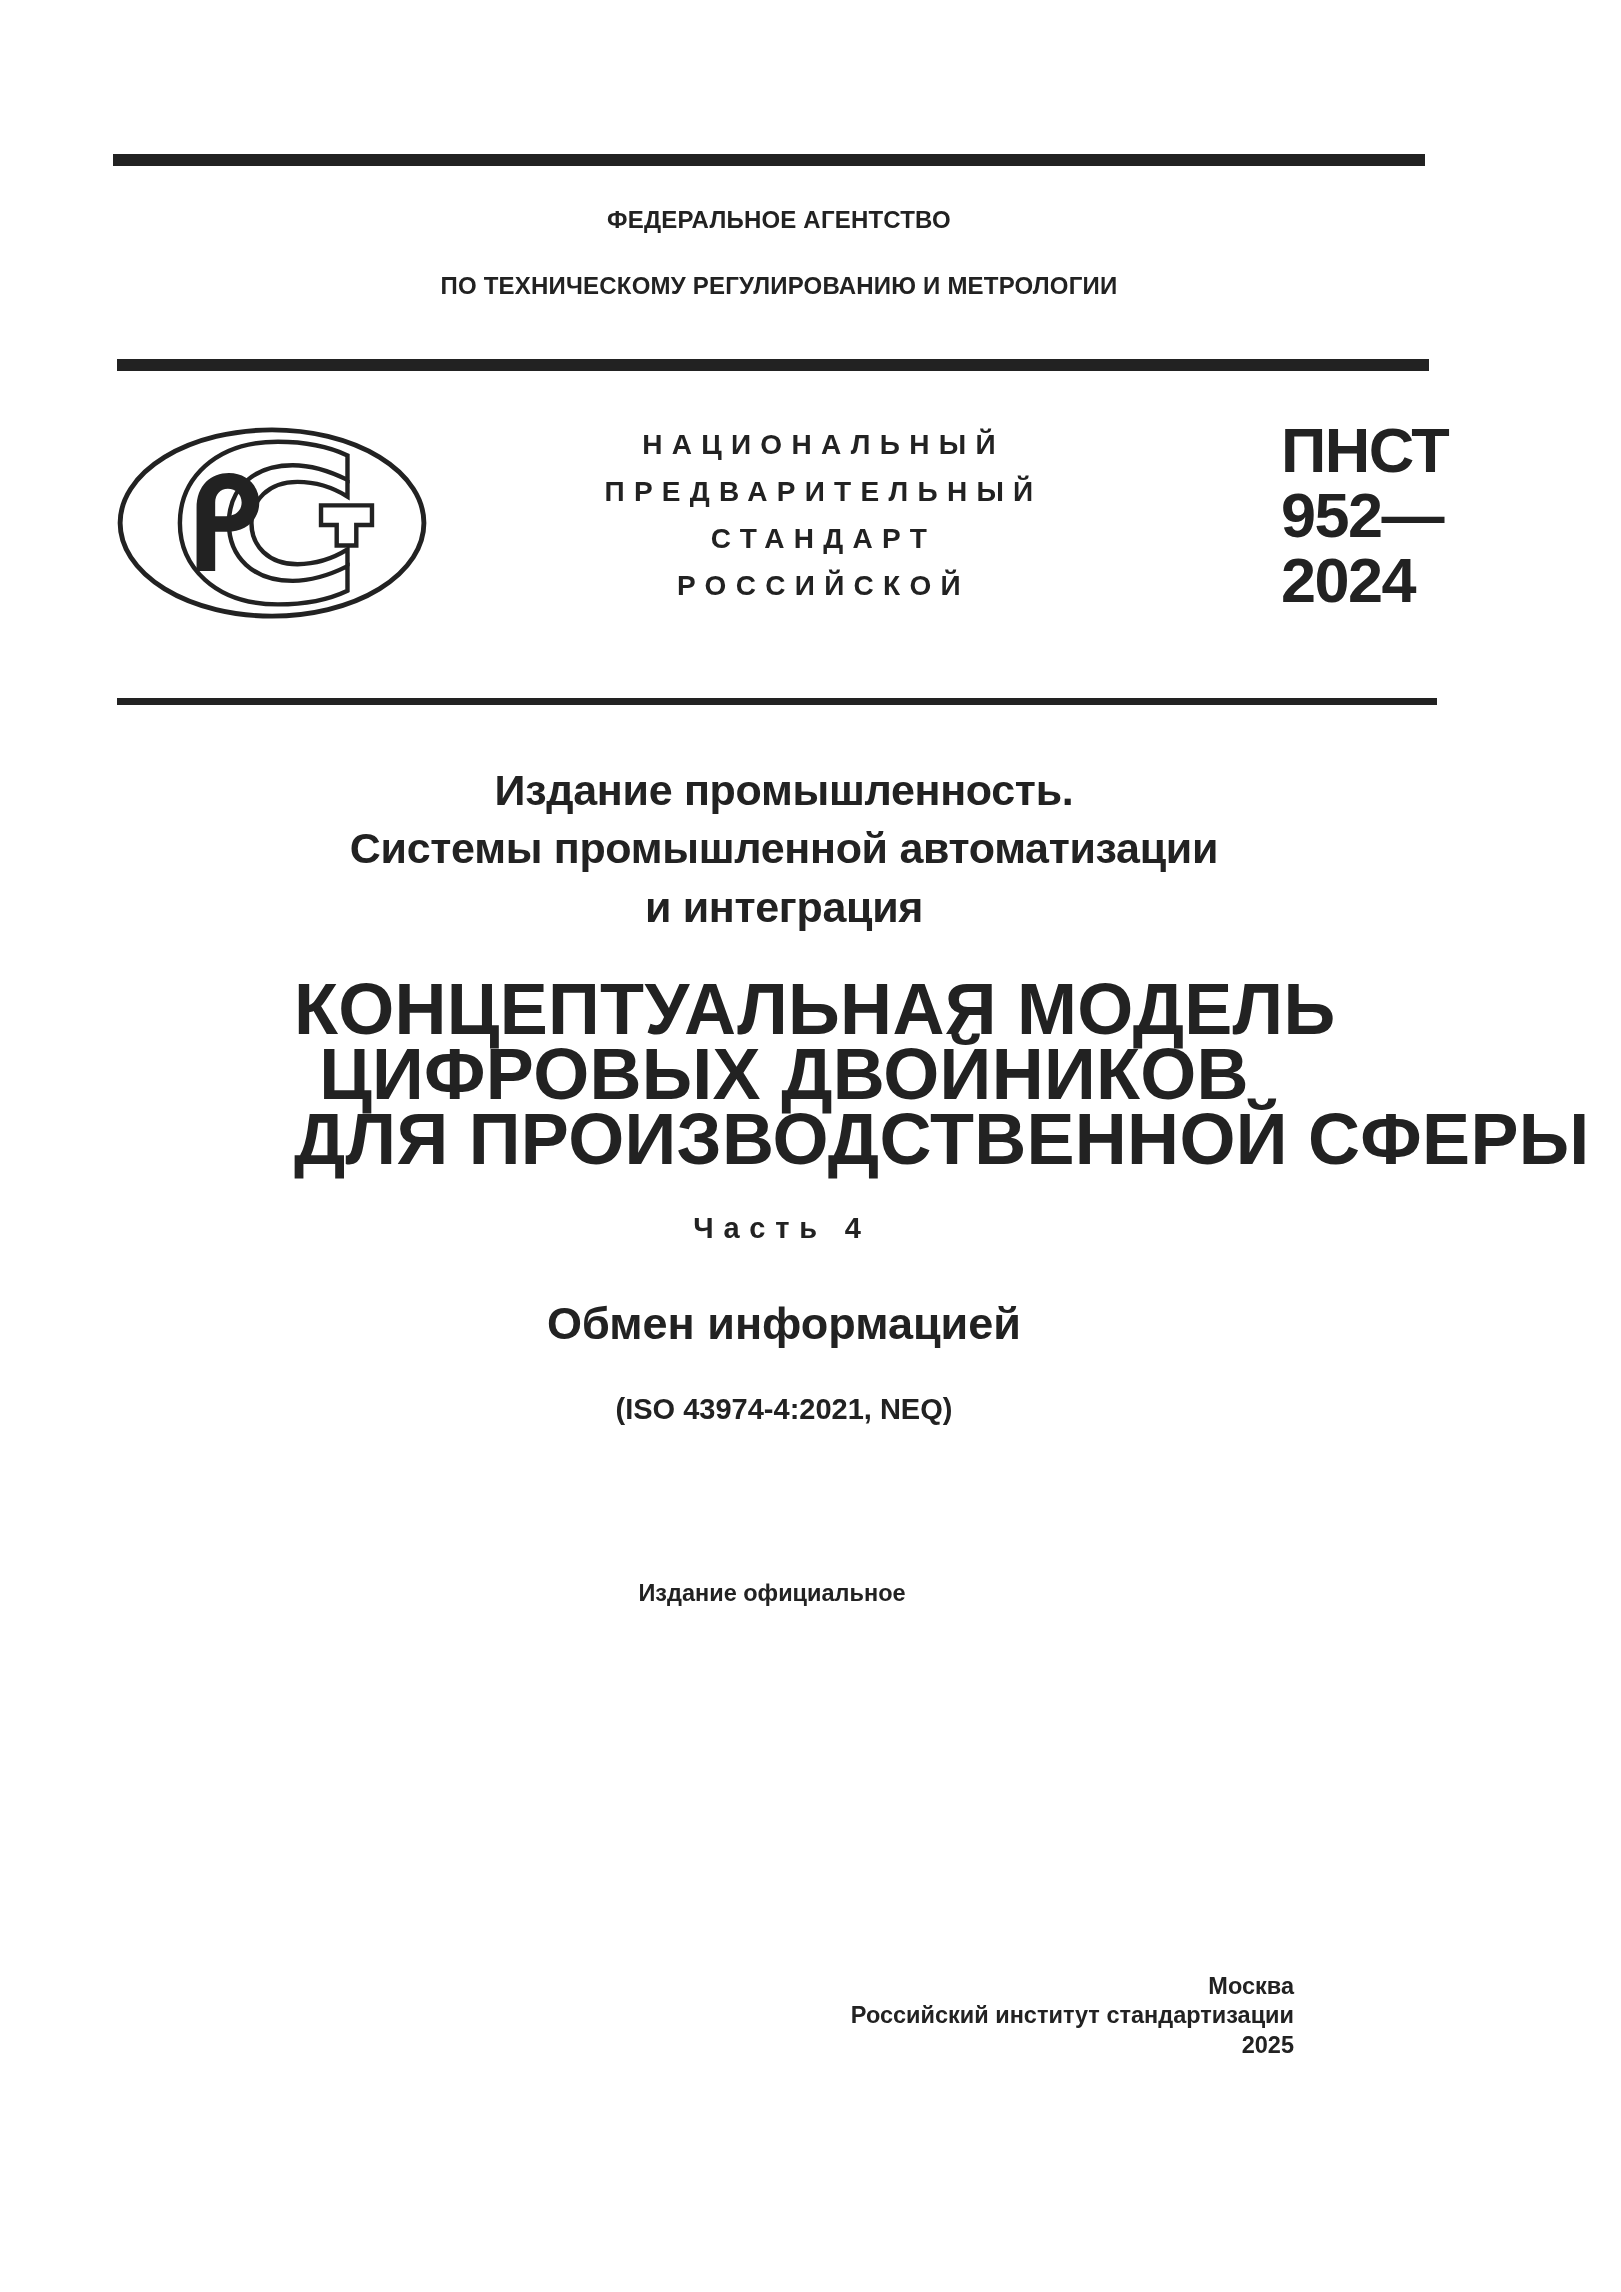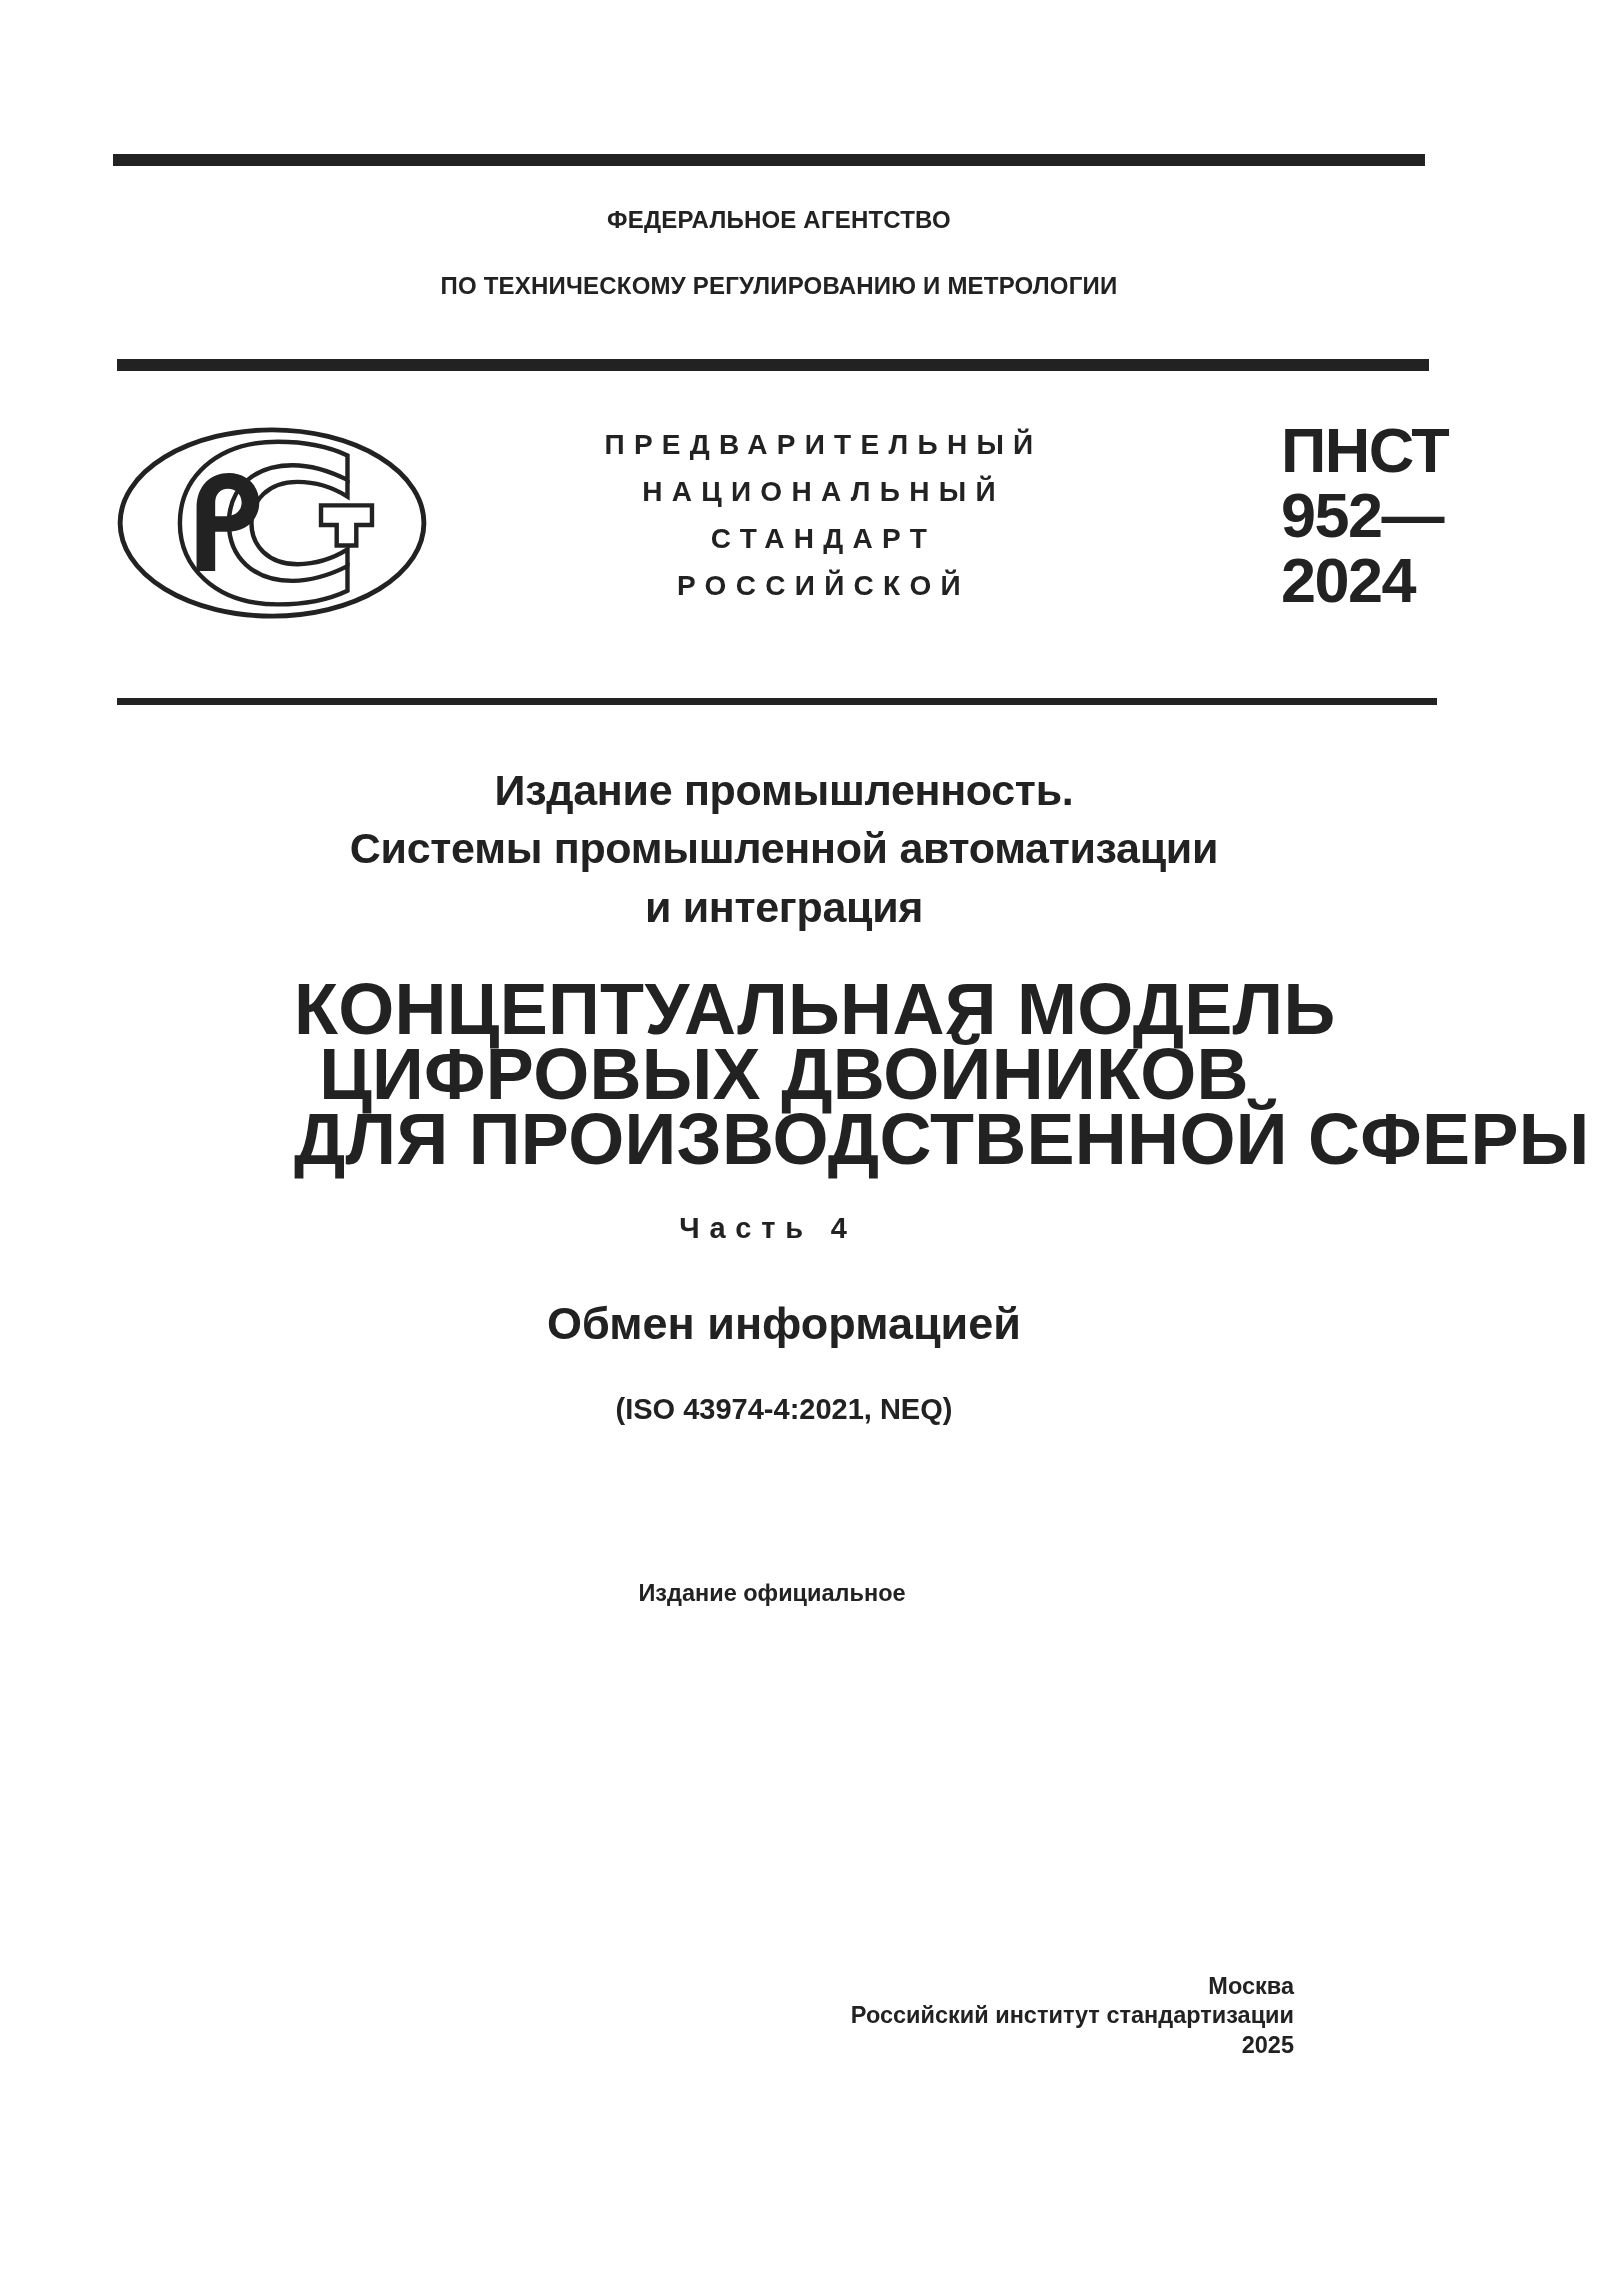--- a/index.html
+++ b/index.html
@@ -40,43 +40,43 @@
 
     <path d="M 236 55 L 236 72 C 220 62 204 57 185 57 C 155 57 138 76 138 99 C 138 122 155 141 185 141 C 204 141 220 136 236 126 L 236 143" fill="none" stroke="#222" stroke-width="4.5"></path>
 
     <path d="M 82 148 L 82 84 C 82 60 97 48 115 48 C 134 48 146 62 146 78 C 146 96 132 108 113 108 L 101 108 L 101 148 Z M 101 92 L 112 92 C 122 92 128 86 128 78 C 128 70 122 64 114 64 C 106 64 101 70 101 78 Z" fill="#222"></path>
 
     <path d="M 209 81 L 261 81 L 261 101 L 245 101 L 245 122 L 225 122 L 225 101 L 209 101 Z" fill="#fff" stroke="#222" stroke-width="4.5"></path>
   </svg>
 </div>
 
 <div class="spaced" style="top:421px;">
+  <div>НАЦИОНАЛЬНЫЙ</div>
   <div>ПРЕДВАРИТЕЛЬНЫЙ</div>
-  <div>НАЦИОНАЛЬНЫЙ</div>
   <div>СТАНДАРТ</div>
   <div>РОССИЙСКОЙ</div>
 </div>
 
 <div class="code" style="top:418px;">
   <div>ПНСТ</div>
   <div>952—</div>
   <div>2024</div>
 </div>
 
 <div class="rule" style="left:117px; top:698px; width:1320px; height:6.9px;"></div>
 
 <div class="center-line t1" style="left:294px; width:980px; top:761px;">Издание промышленность.</div>
 <div class="center-line t1" style="left:294px; width:980px; top:819px;">Системы промышленной автоматизации</div>
 <div class="center-line t1" style="left:294px; width:980px; top:878px;">и интеграция</div>
 
 <div class="center-line t2" style="left:294px; width:980px; top:977px;">КОНЦЕПТУАЛЬНАЯ МОДЕЛЬ</div>
 <div class="center-line t2" style="left:294px; width:980px; top:1042px;">ЦИФРОВЫХ ДВОЙНИКОВ</div>
 <div class="center-line t2" style="left:294px; width:980px; top:1107px;">ДЛЯ ПРОИЗВОДСТВЕННОЙ СФЕРЫ</div>
 
-<div class="center-line part" style="left:278px; width:980px; top:1212px;">Часть 4</div>
+<div class="center-line part" style="left:292px; width:980px; top:1212px;">Часть 4</div>
 
 <div class="center-line subt" style="left:294px; width:980px; top:1298px;">Обмен информацией</div>
 
 <div class="center-line iso" style="left:294px; width:980px; top:1393px;">(ISO 43974-4:2021, NEQ)</div>
 
 <div class="center-line official" style="left:282px; width:980px; top:1580px;">Издание официальное</div>
 
 <div class="center-line imprint" style="left:314px; width:980px; top:1972px;">Москва</div>
 <div class="center-line imprint" style="left:314px; width:980px; top:2001px;">Российский институт стандартизации</div>
 <div class="center-line imprint" style="left:314px; width:980px; top:2031px;">2025</div>

